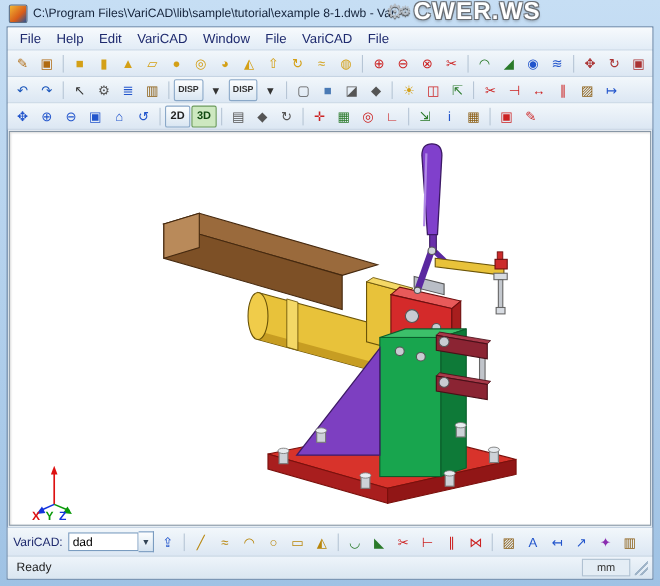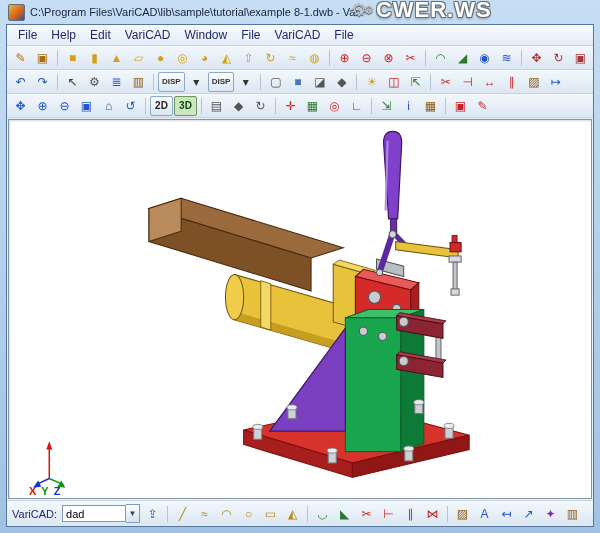--- a/index.html
+++ b/index.html
@@ -314,15 +314,20 @@
           <span class="tb-sep"></span>
           <span class="tb-icon" style="color: rgb(138, 92, 16);">▨</span>
           <span class="tb-icon" style="color: rgb(34, 85, 204);">A</span>
           <span class="tb-icon" style="color: rgb(34, 85, 204);">↤</span>
           <span class="tb-icon" style="color: rgb(34, 85, 204);">↗</span>
           <span class="tb-icon" style="color: rgb(138, 45, 176);">✦</span>
           <span class="tb-icon" style="color: rgb(138, 92, 16);">▥</span>
         </span>
     </div>
 
+    <div class="statusbar">
+      <span class="status-ready">Ready</span>
+      <span class="status-box wide">mm</span>
+      <span class="grip"></span>
+    </div>
 
   </div>
 </div>
 
 </body></html>

